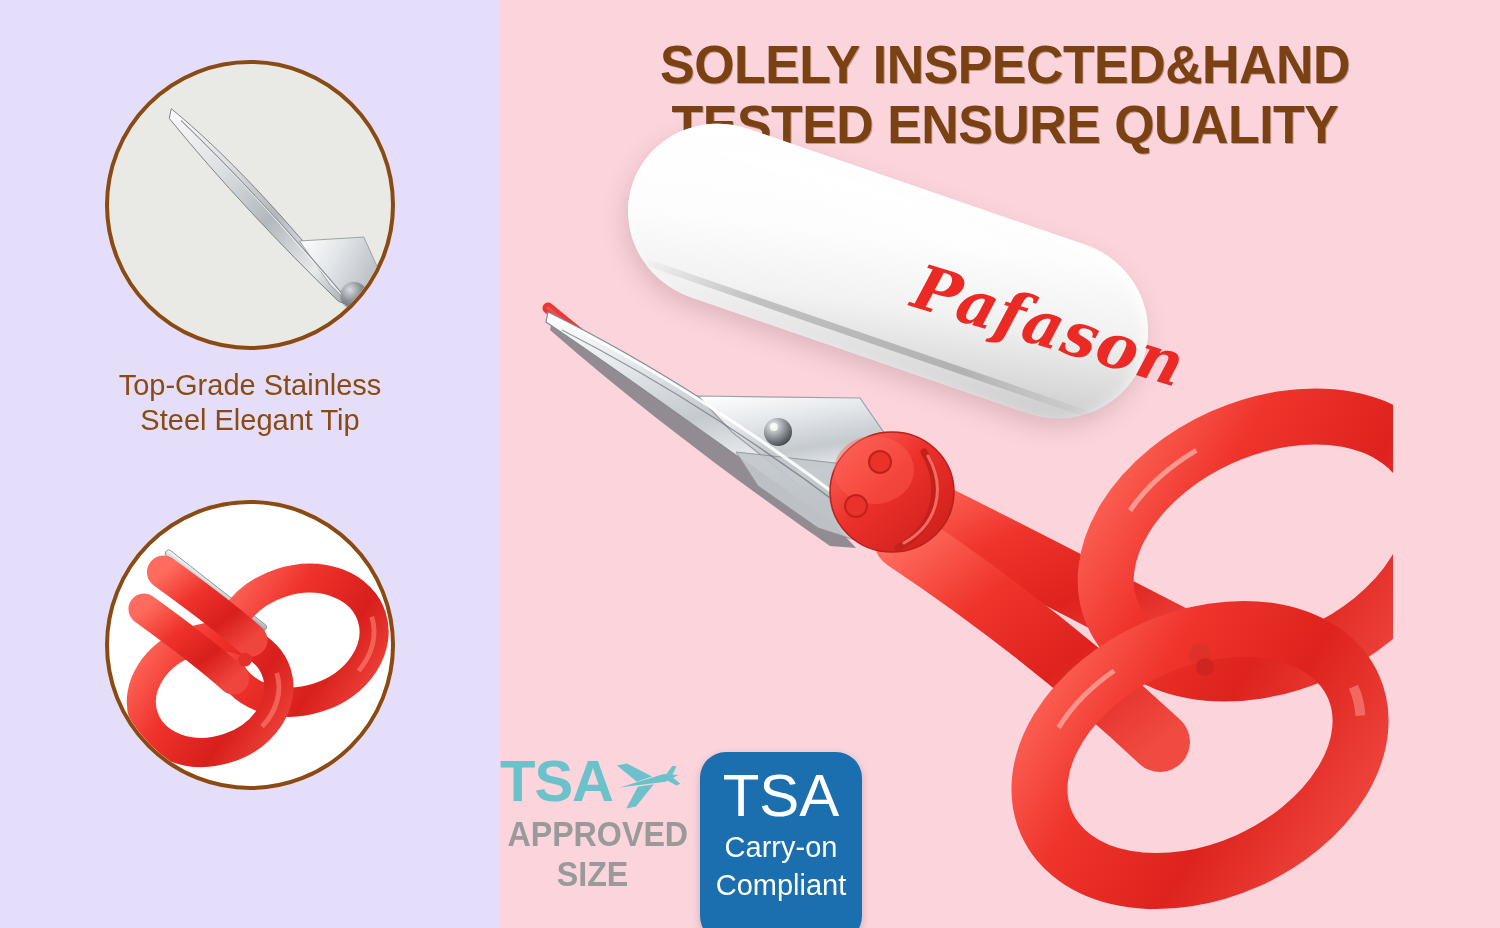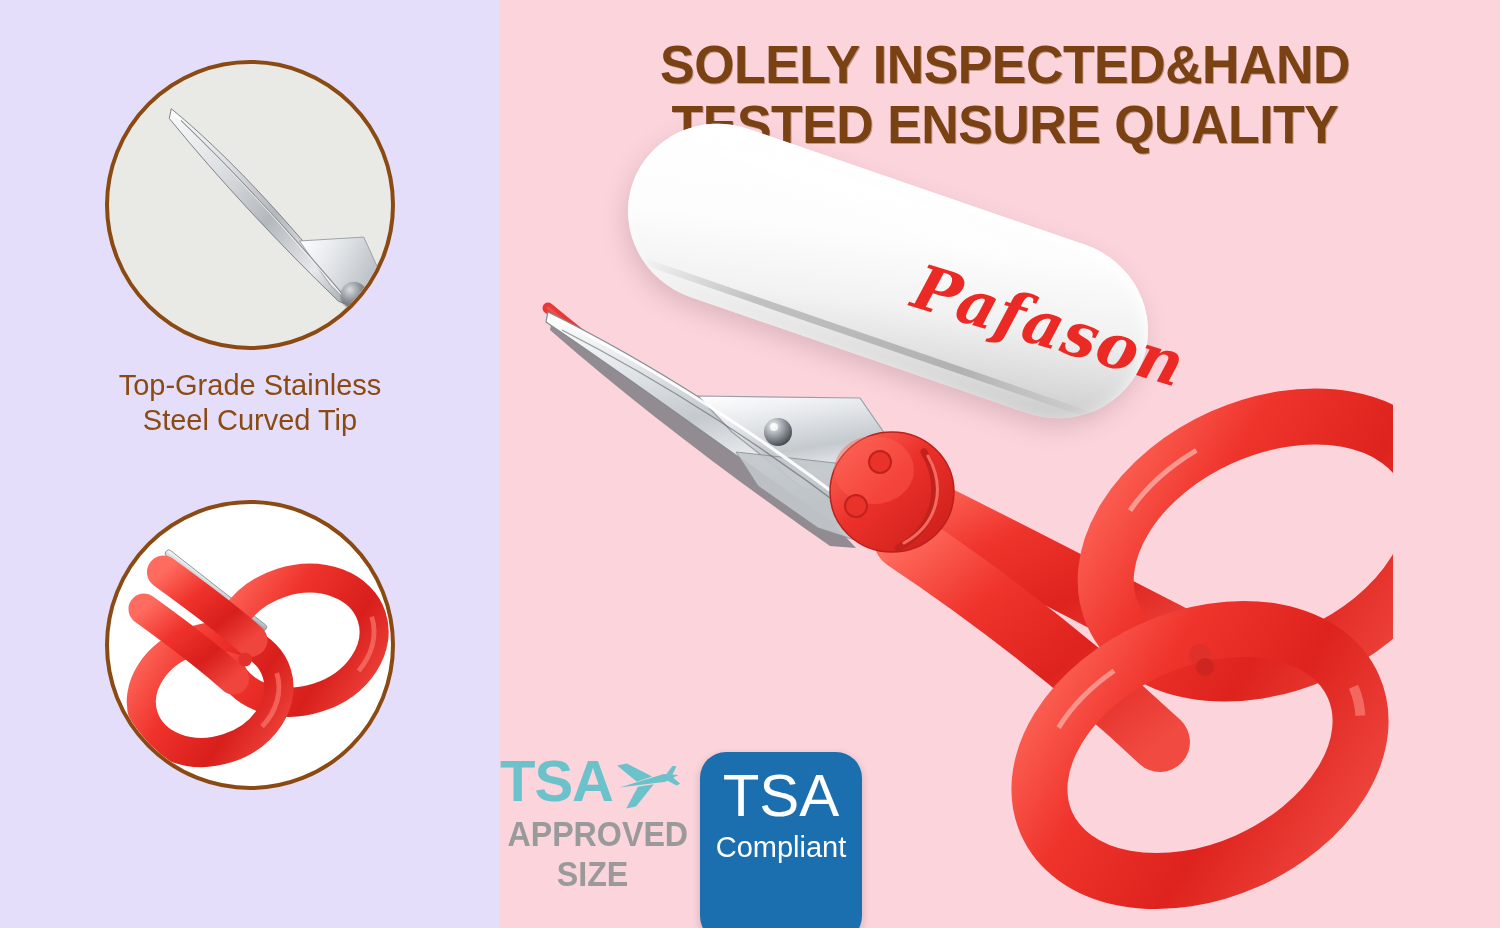--- a/index.html
+++ b/index.html
@@ -192,21 +192,21 @@
                  C176,186 114,120 62,56 Z" fill="url(#steelA)" stroke="#7b8086" stroke-width="1"></path>
 
         <path d="M196,182 L262,178 L282,222 L250,248 L228,228 Z" fill="url(#steelB)" stroke="#9aa0a6" stroke-width="1"></path>
 
         <path d="M68,52 C120,102 180,166 242,240" fill="none" stroke="#ffffff" stroke-width="2" opacity=".85"></path>
         <path d="M74,58 C126,108 186,172 248,246" fill="none" stroke="#5c6166" stroke-width="1.2" opacity=".7"></path>
       </svg>
       <div class="bz-screw"></div>
     </div>
     <div class="caption">Top-Grade Stainless
-Steel Curved Tip</div>
+Steel Elegant Tip</div>
   </div>
 
   <div class="feature f2">
     <div class="circle circle-2">
       <svg class="handle-zoom" viewBox="0 0 290 290">
         <defs>
           <linearGradient id="redA" x1="0" y1="0" x2="1" y2="1">
             <stop offset="0%" stop-color="#ff6b5e"></stop>
             <stop offset="35%" stop-color="#ef322b"></stop>
             <stop offset="70%" stop-color="#d81f1c"></stop>
@@ -356,16 +356,17 @@
           <path d="M52,31 L60,38 L64,37 L58,29 Z"></path>
         </g>
       </svg>
     </div>
     <div class="tsa-sub">APPROVED
 SIZE</div>
   </div>
 
   <div class="tsa-badge">
     <div class="tsa-badge-main">TSA</div>
+    <div class="tsa-badge-l1">Carry-on</div>
     <div class="tsa-badge-l2">Compliant</div>
   </div>
 
 </div>
 
 </body></html>

